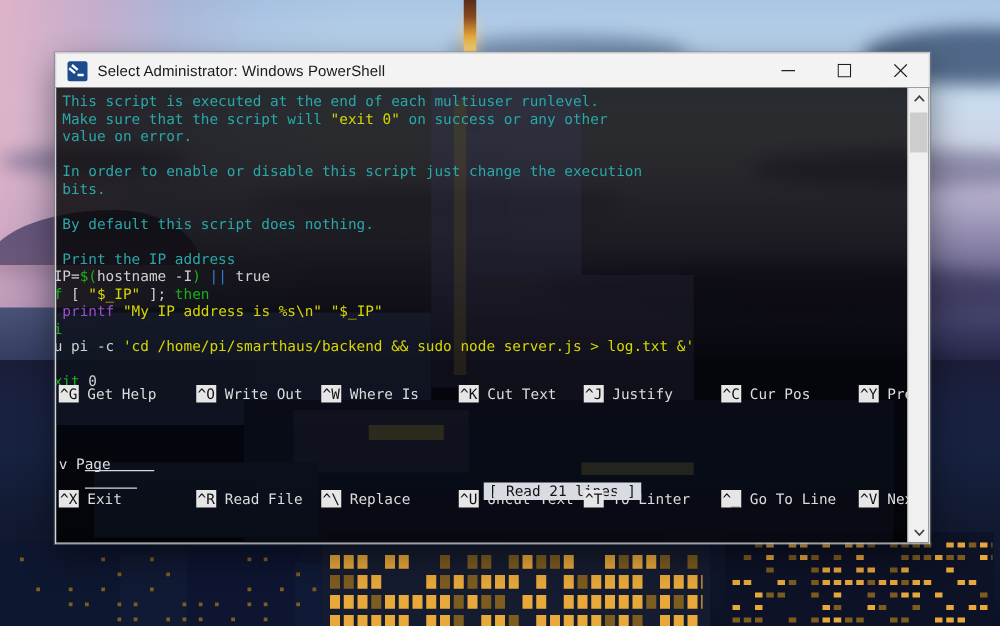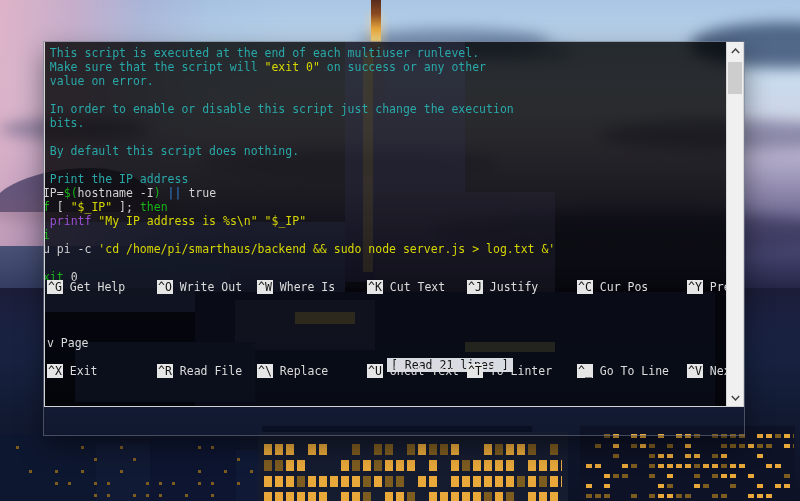--- a/index.html
+++ b/index.html
@@ -139,21 +139,21 @@
     position:absolute;left:342px;top:316px;background:#d8dce2;color:#121212;
     font-family:"DejaVu Sans Mono","Liberation Mono",monospace;font-size:11.5px;
     line-height:14px;padding:0 4px;white-space:pre;
   }
   
   .nano-bar{
     position:absolute;left:0;right:0;bottom:0;
     font-family:"DejaVu Sans Mono","Liberation Mono",monospace;
     font-size:11.5px;line-height:14px;color:#d8d8d8;white-space:pre;
   }
-  .nano-row{position:relative;height:14px;}
+  .nano-row{position:relative;height:14px;text-decoration:underline;}
   .nano-row.wrap{height:14px;padding-left:23px;}
   .sc{position:absolute;white-space:pre;}
   .sc .k{background:#e6e6e6;color:#101010;padding:0 1px;}
   .sc .l{color:#dcdcdc;}
   .nano-wrapline{position:absolute;left:2px;white-space:pre;color:#dcdcdc;}
 
   
   .scrollbar{
     width:17px;flex:none;background:#f0f0f0;position:relative;
     border-left:1px solid #d8d8d8;box-sizing:border-box;
@@ -419,20 +419,41 @@
         <div class="w dim" style="left: 146px; top: 56px; width: 3px; height: 3px;"></div>
         <div class="w dim" style="left: 159px; top: 56px; width: 3px; height: 3px;"></div>
         <div class="w dim" style="left: 185px; top: 56px; width: 3px; height: 3px;"></div>
         <div class="w dim" style="left: 211px; top: 56px; width: 3px; height: 3px;"></div>
       </div>
   </div>
 </div>
 
 <div id="pwsh-window">
 
+  <div class="titlebar">
+    <div class="tb-icon"></div>
+    <div class="tb-title">Select Administrator: Windows PowerShell</div>
+    <div class="tb-spacer"></div>
+    <div class="tb-btn">
+      <svg width="11" height="11" viewBox="0 0 11 11">
+          <line x1="0" y1="5.5" x2="11" y2="5.5" stroke="#202020" stroke-width="1"></line>
+        </svg>
+    </div>
+    <div class="tb-btn">
+      <svg width="11" height="11" viewBox="0 0 11 11">
+          <rect x="0.5" y="0.5" width="10" height="10" fill="none" stroke="#202020" stroke-width="1"></rect>
+        </svg>
+    </div>
+    <div class="tb-btn">
+      <svg width="11" height="11" viewBox="0 0 11 11">
+          <line x1="0.5" y1="0.5" x2="10.5" y2="10.5" stroke="#202020" stroke-width="1.1"></line>
+          <line x1="10.5" y1="0.5" x2="0.5" y2="10.5" stroke="#202020" stroke-width="1.1"></line>
+        </svg>
+    </div>
+  </div>
 
   <div class="term-wrap">
 
     <div class="term-bleed">
       <div class="tb-b" style="left:300px;top:0;width:120px;height:240px;background:linear-gradient(180deg,#3a3a5e,#23233f);"></div>
       <div class="tb-b" style="left:318px;top:10px;width:10px;height:220px;background:#6a5a3a;"></div>
       <div class="tb-b" style="left:0;top:180px;width:300px;height:90px;background:#2a3352;"></div>
       <div class="tb-b" style="left:330px;top:150px;width:180px;height:110px;background:#2c2a3e;"></div>
       <div class="tb-b" style="left:150px;top:250px;width:520px;height:115px;background:#141b30;"></div>
       <div class="tb-b" style="left:190px;top:258px;width:140px;height:50px;background:#2a2f48;"></div>

